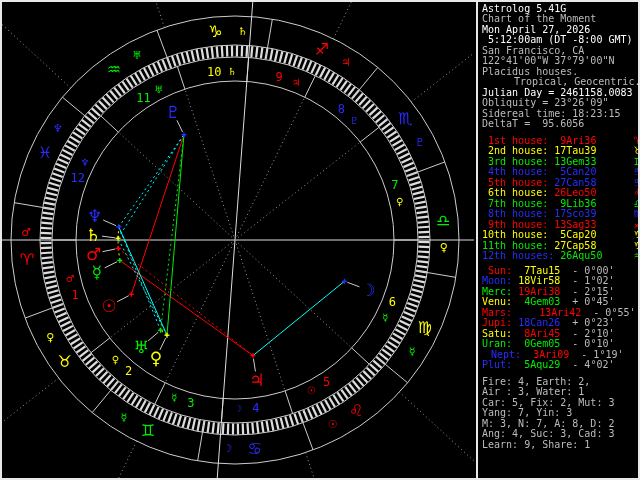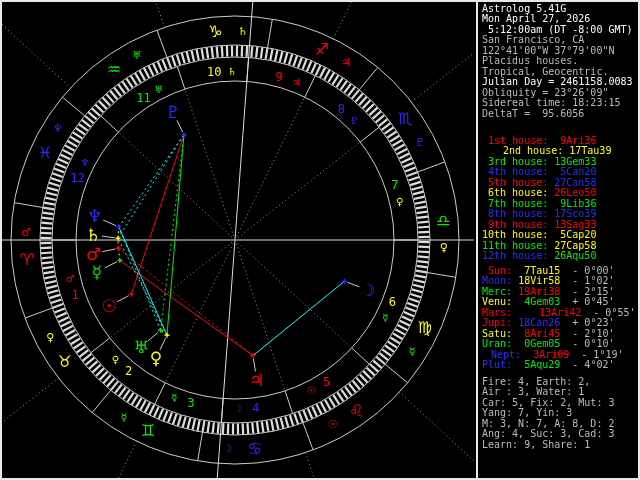--- a/index.html
+++ b/index.html
@@ -419,44 +419,45 @@
         <line x1="181.42542079747" y1="134.73658109635383" x2="186.42542079747" y2="134.73658109635383" stroke="#2b2bff" stroke-width="1.4"></line>
         <line x1="183.92542079747" y1="132.23658109635383" x2="183.92542079747" y2="137.23658109635383" stroke="#2b2bff" stroke-width="1.4"></line>
         <text x="173.0120491729978" y="112.24439756993371" fill="#2b2bff" font-size="17" text-anchor="middle" dominant-baseline="central" font-family="&quot;DejaVu Sans&quot;,sans-serif">♇</text>
       </g>
     </svg>
   <div id="divider"></div>
 
   <div id="rpanel">
     <div id="hdr">
       <div class="pl" style="color: rgb(255, 255, 255);">Astrolog 5.41G</div>
+      <div class="pl" style="color: rgb(187, 187, 187);">Chart of the Moment</div>
       <div class="pl" style="color: rgb(255, 255, 255);">Mon April 27, 2026</div>
       <div class="pl" style="color: rgb(255, 255, 255);"> 5:12:00am (DT -8:00 GMT)</div>
       <div class="pl" style="color: rgb(187, 187, 187);">San Francisco, CA</div>
       <div class="pl" style="color: rgb(187, 187, 187);">122°41'00"W 37°79'00"N</div>
       <div class="pl" style="color: rgb(187, 187, 187);">Placidus houses.</div>
-      <div class="pl" style="color: rgb(187, 187, 187);">Tropical, Geocentric.</div>
+      <div class="pl" style="color: rgb(187, 187, 187); margin-left: 32px;">Tropical, Geocentric.</div>
       <div class="pl" style="color: rgb(255, 255, 255);">Julian Day = 2461158.0083</div>
       <div class="pl" style="color: rgb(187, 187, 187);">Obliquity = 23°26'09"</div>
       <div class="pl" style="color: rgb(187, 187, 187);">Sidereal time: 18:23:15</div>
       <div class="pl" style="color: rgb(187, 187, 187);">DeltaT =  95.6056</div>
     </div>
     <div id="houses-block">
         <div class="row"><span class="lab" style="color: rgb(255, 0, 0);"> 1st house:</span><span class="val" style="color: rgb(255, 0, 0);">  9Ari36</span><span class="sym" style="color: rgb(255, 0, 0);">♈</span></div>
-        <div class="row"><span class="lab" style="color: rgb(255, 255, 0); margin-left: 15px;"> 2nd house:</span><span class="val" style="color: rgb(255, 255, 0);"> 17Tau39</span><span class="sym" style="color: rgb(255, 255, 0);">♉</span></div>
+        <div class="row"><span class="lab" style="color: rgb(255, 255, 0);"> 2nd house:</span><span class="val" style="color: rgb(255, 255, 0);"> 17Tau39</span><span class="sym" style="color: rgb(255, 255, 0);">♉</span></div>
         <div class="row"><span class="lab" style="color: rgb(0, 238, 0);"> 3rd house:</span><span class="val" style="color: rgb(0, 238, 0);"> 13Gem33</span><span class="sym" style="color: rgb(0, 238, 0);">♊</span></div>
         <div class="row"><span class="lab" style="color: rgb(43, 43, 255);"> 4th house:</span><span class="val" style="color: rgb(43, 43, 255);">  5Can20</span><span class="sym" style="color: rgb(43, 43, 255);">♋</span></div>
         <div class="row"><span class="lab" style="color: rgb(255, 0, 0);"> 5th house:</span><span class="val" style="color: rgb(43, 43, 255);"> 27Can58</span><span class="sym" style="color: rgb(43, 43, 255);">♋</span></div>
         <div class="row"><span class="lab" style="color: rgb(255, 255, 0);"> 6th house:</span><span class="val" style="color: rgb(255, 0, 0);"> 26Leo50</span><span class="sym" style="color: rgb(255, 0, 0);">♌</span></div>
         <div class="row"><span class="lab" style="color: rgb(0, 238, 0);"> 7th house:</span><span class="val" style="color: rgb(0, 238, 0);">  9Lib36</span><span class="sym" style="color: rgb(0, 238, 0);">♎</span></div>
         <div class="row"><span class="lab" style="color: rgb(43, 43, 255); margin-top: 6px;"> 8th house:</span><span class="val" style="color: rgb(43, 43, 255);"> 17Sco39</span><span class="sym" style="color: rgb(43, 43, 255);">♏</span></div>
         <div class="row"><span class="lab" style="color: rgb(255, 0, 0);"> 9th house:</span><span class="val" style="color: rgb(255, 0, 0);"> 13Sag33</span><span class="sym" style="color: rgb(255, 0, 0);">♐</span></div>
         <div class="row"><span class="lab" style="color: rgb(255, 255, 0);">10th house:</span><span class="val" style="color: rgb(255, 255, 0);">  5Cap20</span><span class="sym" style="color: rgb(255, 255, 0);">♑</span></div>
         <div class="row"><span class="lab" style="color: rgb(0, 238, 0);">11th house:</span><span class="val" style="color: rgb(255, 255, 0);"> 27Cap58</span><span class="sym" style="color: rgb(255, 255, 0);">♑</span></div>
-        <div class="row"><span class="lab" style="color: rgb(43, 43, 255);">12th house:</span><span class="val" style="color: rgb(0, 238, 0);"> 26Aqu50</span><span class="sym" style="color: rgb(0, 238, 0);">♒</span></div>
+        <div class="row"><span class="lab" style="color: rgb(43, 43, 255);">12th houses:</span><span class="val" style="color: rgb(0, 238, 0);"> 26Aqu50</span><span class="sym" style="color: rgb(0, 238, 0);">♒</span></div>
       </div>
     <div id="planets-block">
         <div class="row"><span class="lab" style="color: rgb(255, 0, 0);"> Sun:</span><span class="val" style="color: rgb(255, 255, 0);">  7Tau15</span><span class="vel" style="color: rgb(187, 187, 187);">  - 0°00'</span><span class="sym" style="color: rgb(255, 0, 0);">☉</span></div>
         <div class="row"><span class="lab" style="color: rgb(43, 43, 255);">Moon:</span><span class="val" style="color: rgb(255, 255, 0);"> 18Vir58</span><span class="vel" style="color: rgb(187, 187, 187);">  - 1°02'</span><span class="sym" style="color: rgb(43, 43, 255);">☽</span></div>
         <div class="row"><span class="lab" style="color: rgb(0, 238, 0);">Merc:</span><span class="val" style="color: rgb(255, 0, 0);"> 19Ari38</span><span class="vel" style="color: rgb(187, 187, 187);">  - 2°15'</span><span class="sym" style="color: rgb(0, 238, 0);">☿</span></div>
         <div class="row"><span class="lab" style="color: rgb(255, 255, 0);">Venu:</span><span class="val" style="color: rgb(0, 238, 0);">  4Gem03</span><span class="vel" style="color: rgb(187, 187, 187);">  + 0°45'</span><span class="sym" style="color: rgb(255, 255, 0);">♀</span></div>
         <div class="row"><span class="lab" style="color: rgb(255, 0, 0);">Mars:</span><span class="val" style="color: rgb(255, 0, 0); margin-left: 21px;"> 13Ari42</span><span class="vel" style="color: rgb(187, 187, 187);">  - 0°55'</span><span class="sym" style="color: rgb(255, 0, 0);">♂</span></div>
         <div class="row"><span class="lab" style="color: rgb(255, 0, 0);">Jupi:</span><span class="val" style="color: rgb(43, 43, 255);"> 18Can26</span><span class="vel" style="color: rgb(187, 187, 187);">  + 0°23'</span><span class="sym" style="color: rgb(255, 0, 0);">♃</span></div>
         <div class="row"><span class="lab" style="color: rgb(255, 255, 0);">Satu:</span><span class="val" style="color: rgb(255, 0, 0);">  8Ari45</span><span class="vel" style="color: rgb(187, 187, 187);">  - 2°10'</span><span class="sym" style="color: rgb(255, 255, 0);">♄</span></div>
         <div class="row"><span class="lab" style="color: rgb(0, 238, 0);">Uran:</span><span class="val" style="color: rgb(0, 238, 0);">  0Gem05</span><span class="vel" style="color: rgb(187, 187, 187);">  - 0°10'</span><span class="sym" style="color: rgb(0, 238, 0);">♅</span></div>

